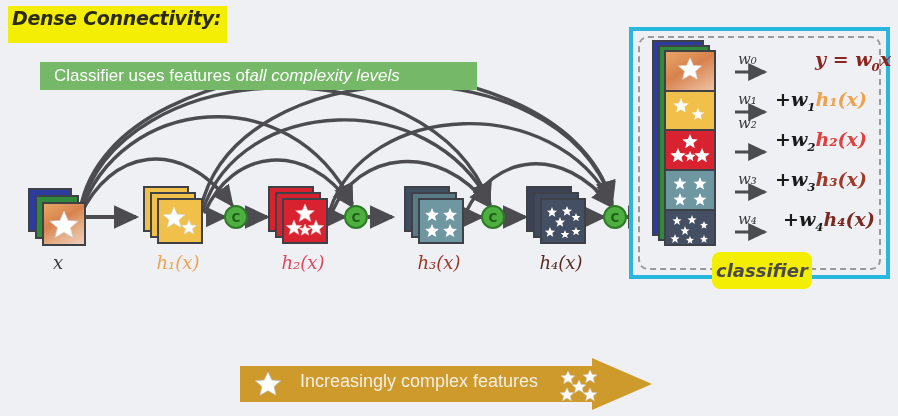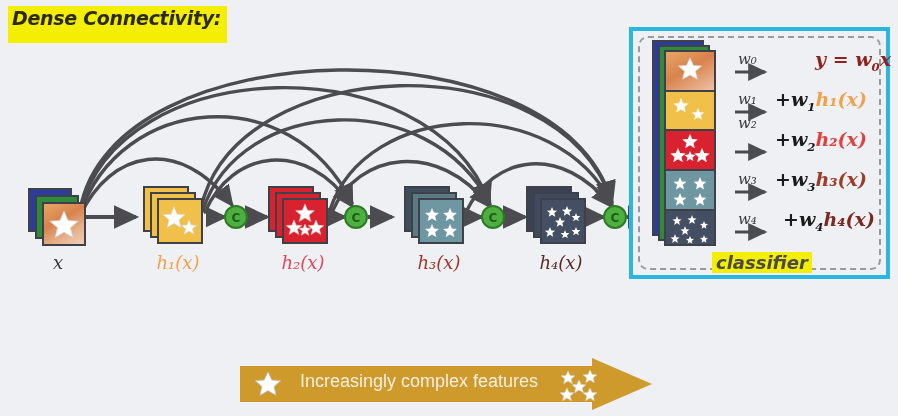--- a/index.html
+++ b/index.html
@@ -62,21 +62,21 @@
   }
   .eq{
     position:absolute;font-family:"DejaVu Serif", serif;
     font-weight:bold;font-style:italic;font-size:19px;white-space:nowrap;
   }
   .eq sub{font-size:0.62em;font-weight:bold;}
   .clabel{
     position:absolute;left:712px;top:252px;
     font-family:"DejaVu Sans", sans-serif;
     font-size:18px;font-weight:bold;font-style:italic;
-    color:#4a4a4a;background:#f4ee05;padding:0 4px;white-space:nowrap;
+    color:#4a4a4a;background:#f4ee05;padding:8px 4px;white-space:nowrap;border-radius:8px;
   }
 
   
   .gold-wrap{position:absolute;left:240px;top:358px;width:412px;height:52px;}
   .gold-text{
     position:absolute;left:60px;top:13px;
     color:#f3efe3;font-size:18px;white-space:nowrap;
   }
 </style>
 </head>
@@ -135,20 +135,24 @@
       <circle cx="356" cy="217" r="11" fill="#4caf3f" stroke="#2f7a27" stroke-width="2"></circle>
       <circle cx="493" cy="217" r="11" fill="#4caf3f" stroke="#2f7a27" stroke-width="2"></circle>
       <circle cx="615" cy="217" r="11" fill="#4caf3f" stroke="#2f7a27" stroke-width="2"></circle>
       <text x="236" y="222" text-anchor="middle" font-family="DejaVu Sans, sans-serif" font-size="12" font-weight="bold" fill="#1e5c18">C</text>
       <text x="356" y="222" text-anchor="middle" font-family="DejaVu Sans, sans-serif" font-size="12" font-weight="bold" fill="#1e5c18">C</text>
       <text x="493" y="222" text-anchor="middle" font-family="DejaVu Sans, sans-serif" font-size="12" font-weight="bold" fill="#1e5c18">C</text>
       <text x="615" y="222" text-anchor="middle" font-family="DejaVu Sans, sans-serif" font-size="12" font-weight="bold" fill="#1e5c18">C</text>
     </g>
   </svg>
 
+  <div class="caption">
+    <span>Classifier uses features of </span>
+      <span class="cap-i">all complexity levels</span>
+  </div>
 
   <div class="stack" style="left:28px;top:188px;width:64px;height:62px;">
     <div class="sheet" style="left:0;top:0;width:44px;height:44px;background:#2b3c9e;"></div>
     <div class="sheet" style="left:7px;top:7px;width:44px;height:44px;background:#2f8a3c;"></div>
     <div class="sheet" style="left:14px;top:14px;width:44px;height:44px;background:linear-gradient(150deg,#e8a766 0%,#d8824d 40%,#e6b08a 70%,#f0cdbb 100%);overflow:hidden;">
       <svg width="40" height="40" viewBox="0 0 40 40" style="position:absolute;left:0;top:0;">
         <polygon points="20,7 24.1,16.4 34.2,17.2 26.5,23.8 28.9,33.6 20,28.3 11.1,33.6 13.5,23.8 5.8,17.2 15.9,16.4" fill="#ffffff" stroke="#cfcfcf" stroke-width="0.8"></polygon>
       </svg>
     </div>
   </div>

